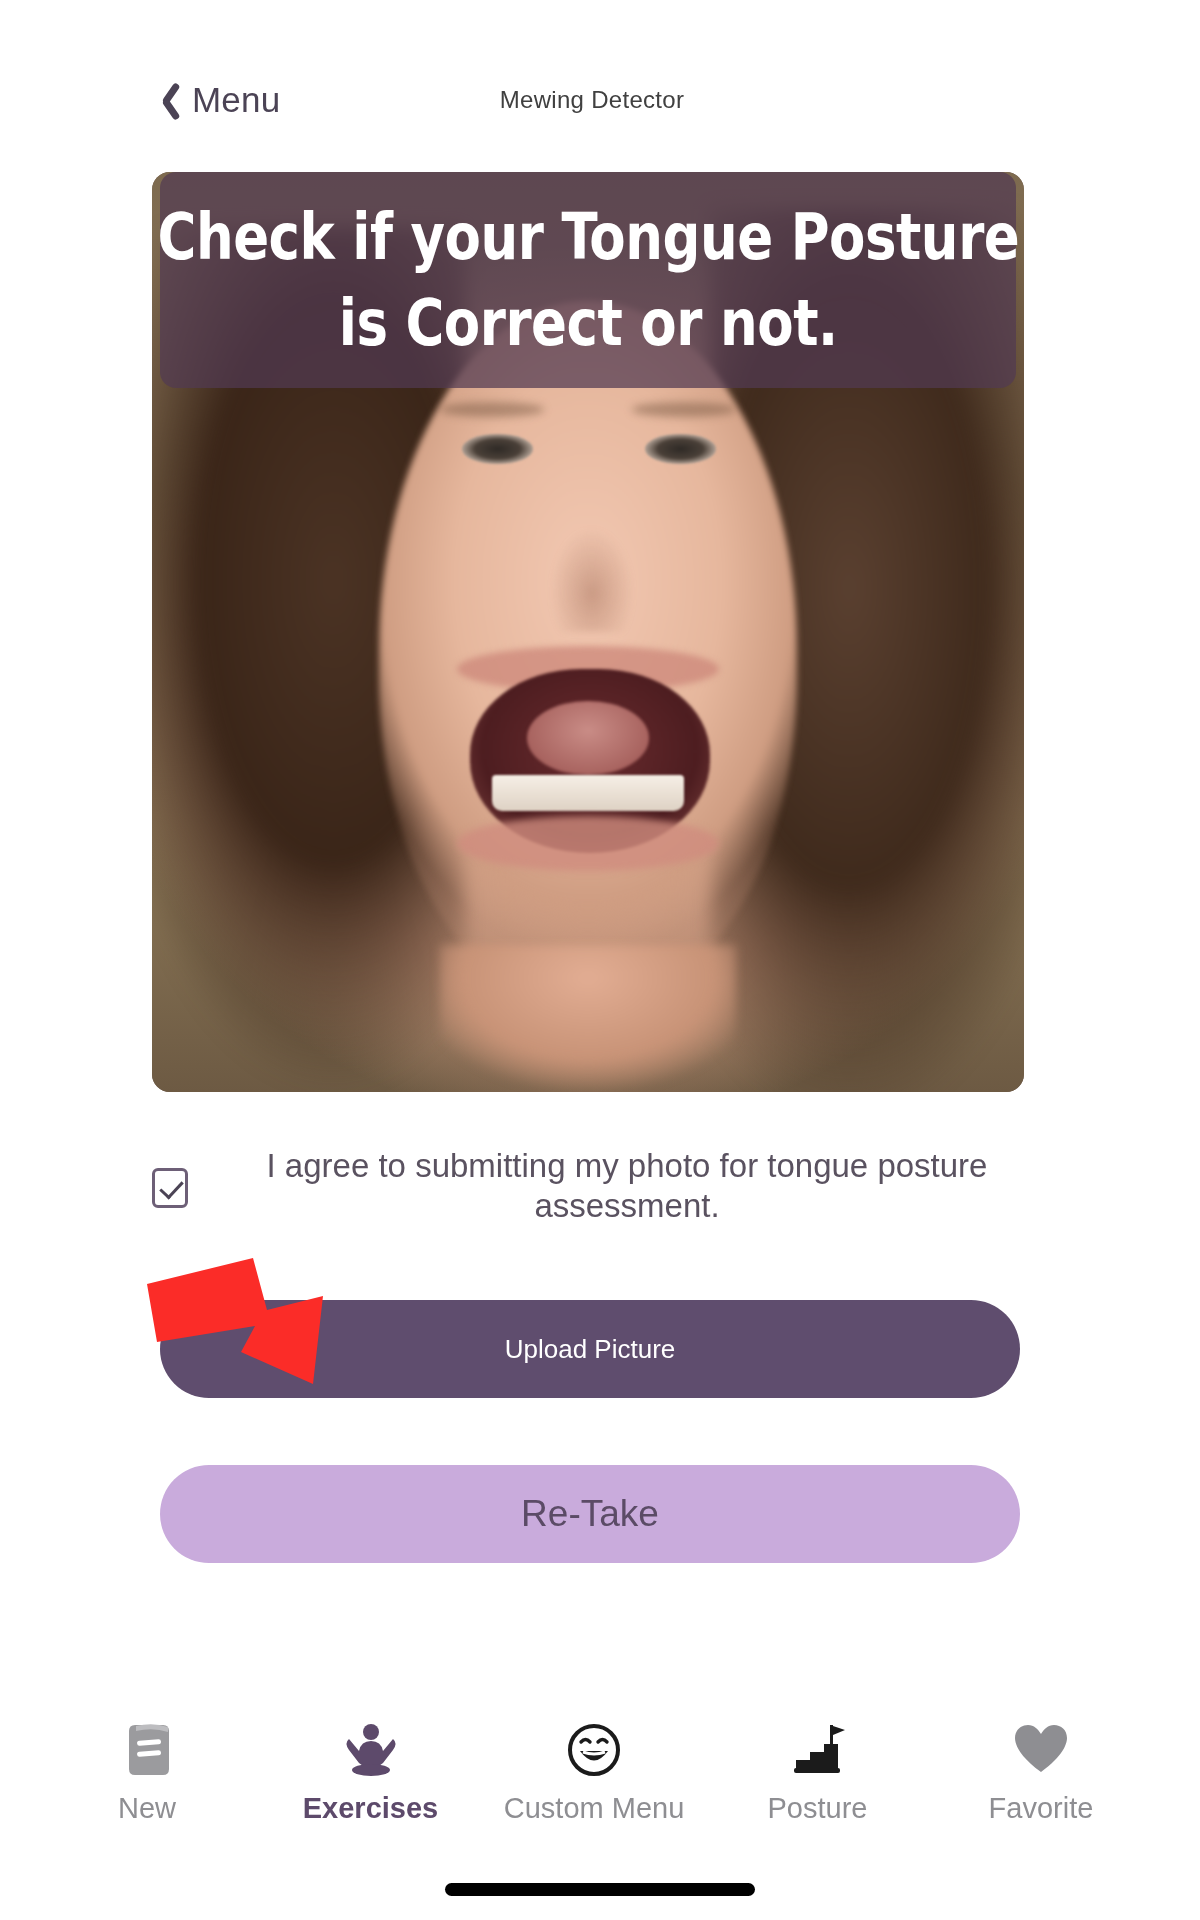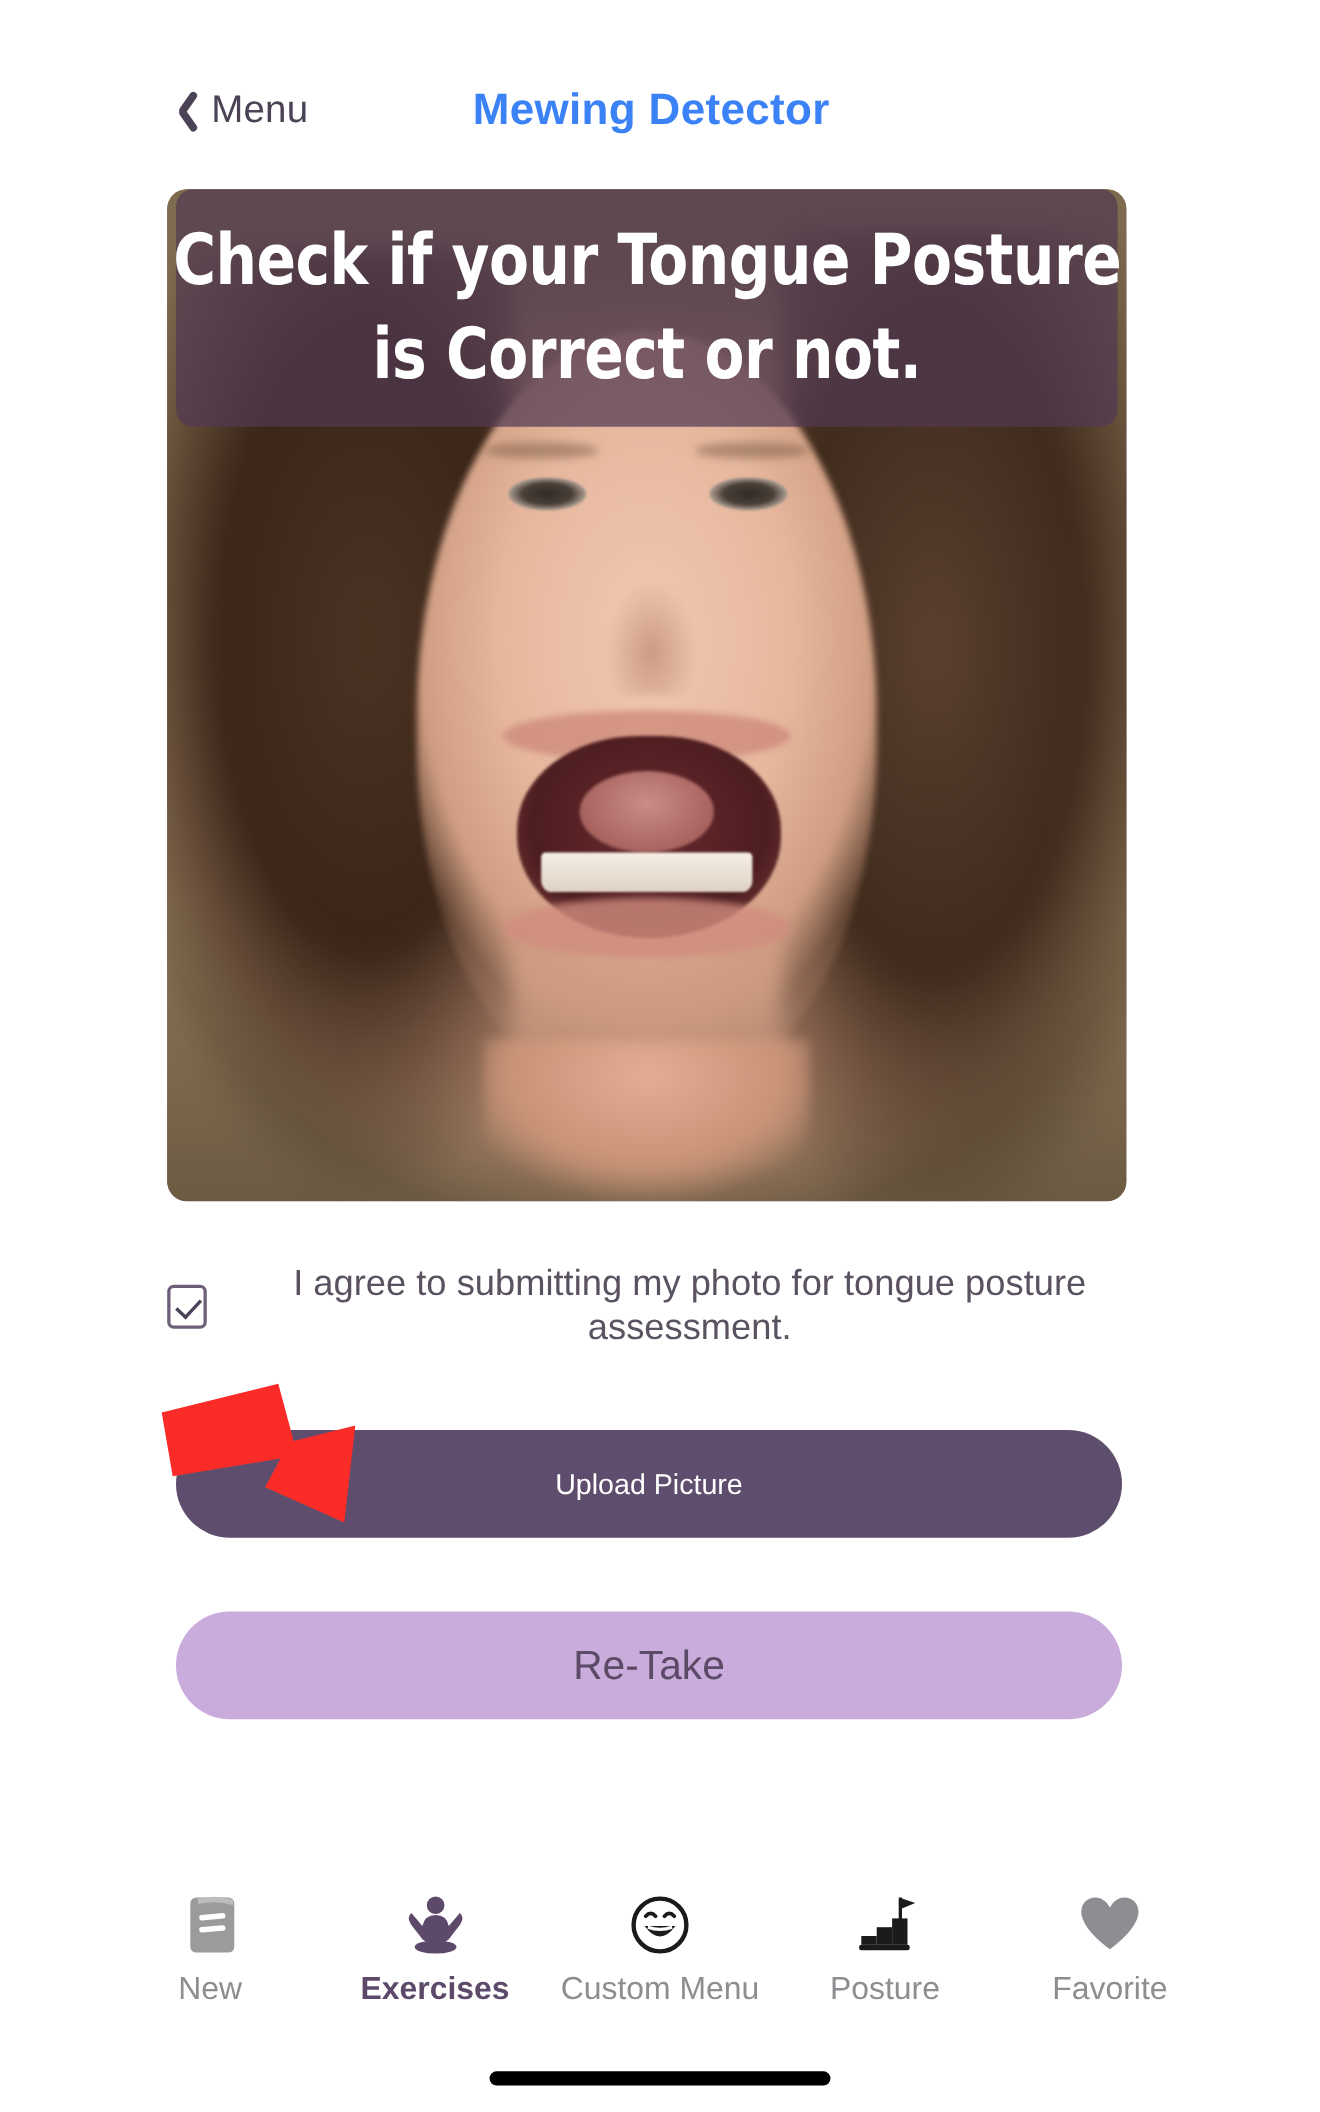--- a/index.html
+++ b/index.html
@@ -61,23 +61,23 @@
     font-size: 35px;
     color: #4b4355;
     letter-spacing: 0.2px;
   }
 
   .nav-title {
     position: absolute;
     left: 0;
     right: 0;
     text-align: center;
-    font-size: 40px;
-    font-weight: bold;
-    color: #3b82f6;
+    font-size: 24px;
+    font-weight: normal;
+    color: #404040;
     letter-spacing: 0.3px;
     pointer-events: none;
   }
 
   
   .photo-frame {
     position: absolute;
     left: 152px;
     top: 172px;
     width: 872px;
@@ -278,27 +278,27 @@
     width: 230px;
     height: 130px;
     pointer-events: none;
     z-index: 5;
   }
 
   
   .tabbar {
     position: absolute;
     left: 0;
-    right: 0;
+    right: 12px;
     bottom: 68px;
     height: 130px;
     display: flex;
     align-items: flex-start;
     justify-content: space-between;
-    padding: 0 116px;
+    padding: 0 72px;
   }
   .tab {
     width: 150px;
     display: flex;
     flex-direction: column;
     align-items: center;
     gap: 14px;
     cursor: pointer;
   }
   .tab-icon {

